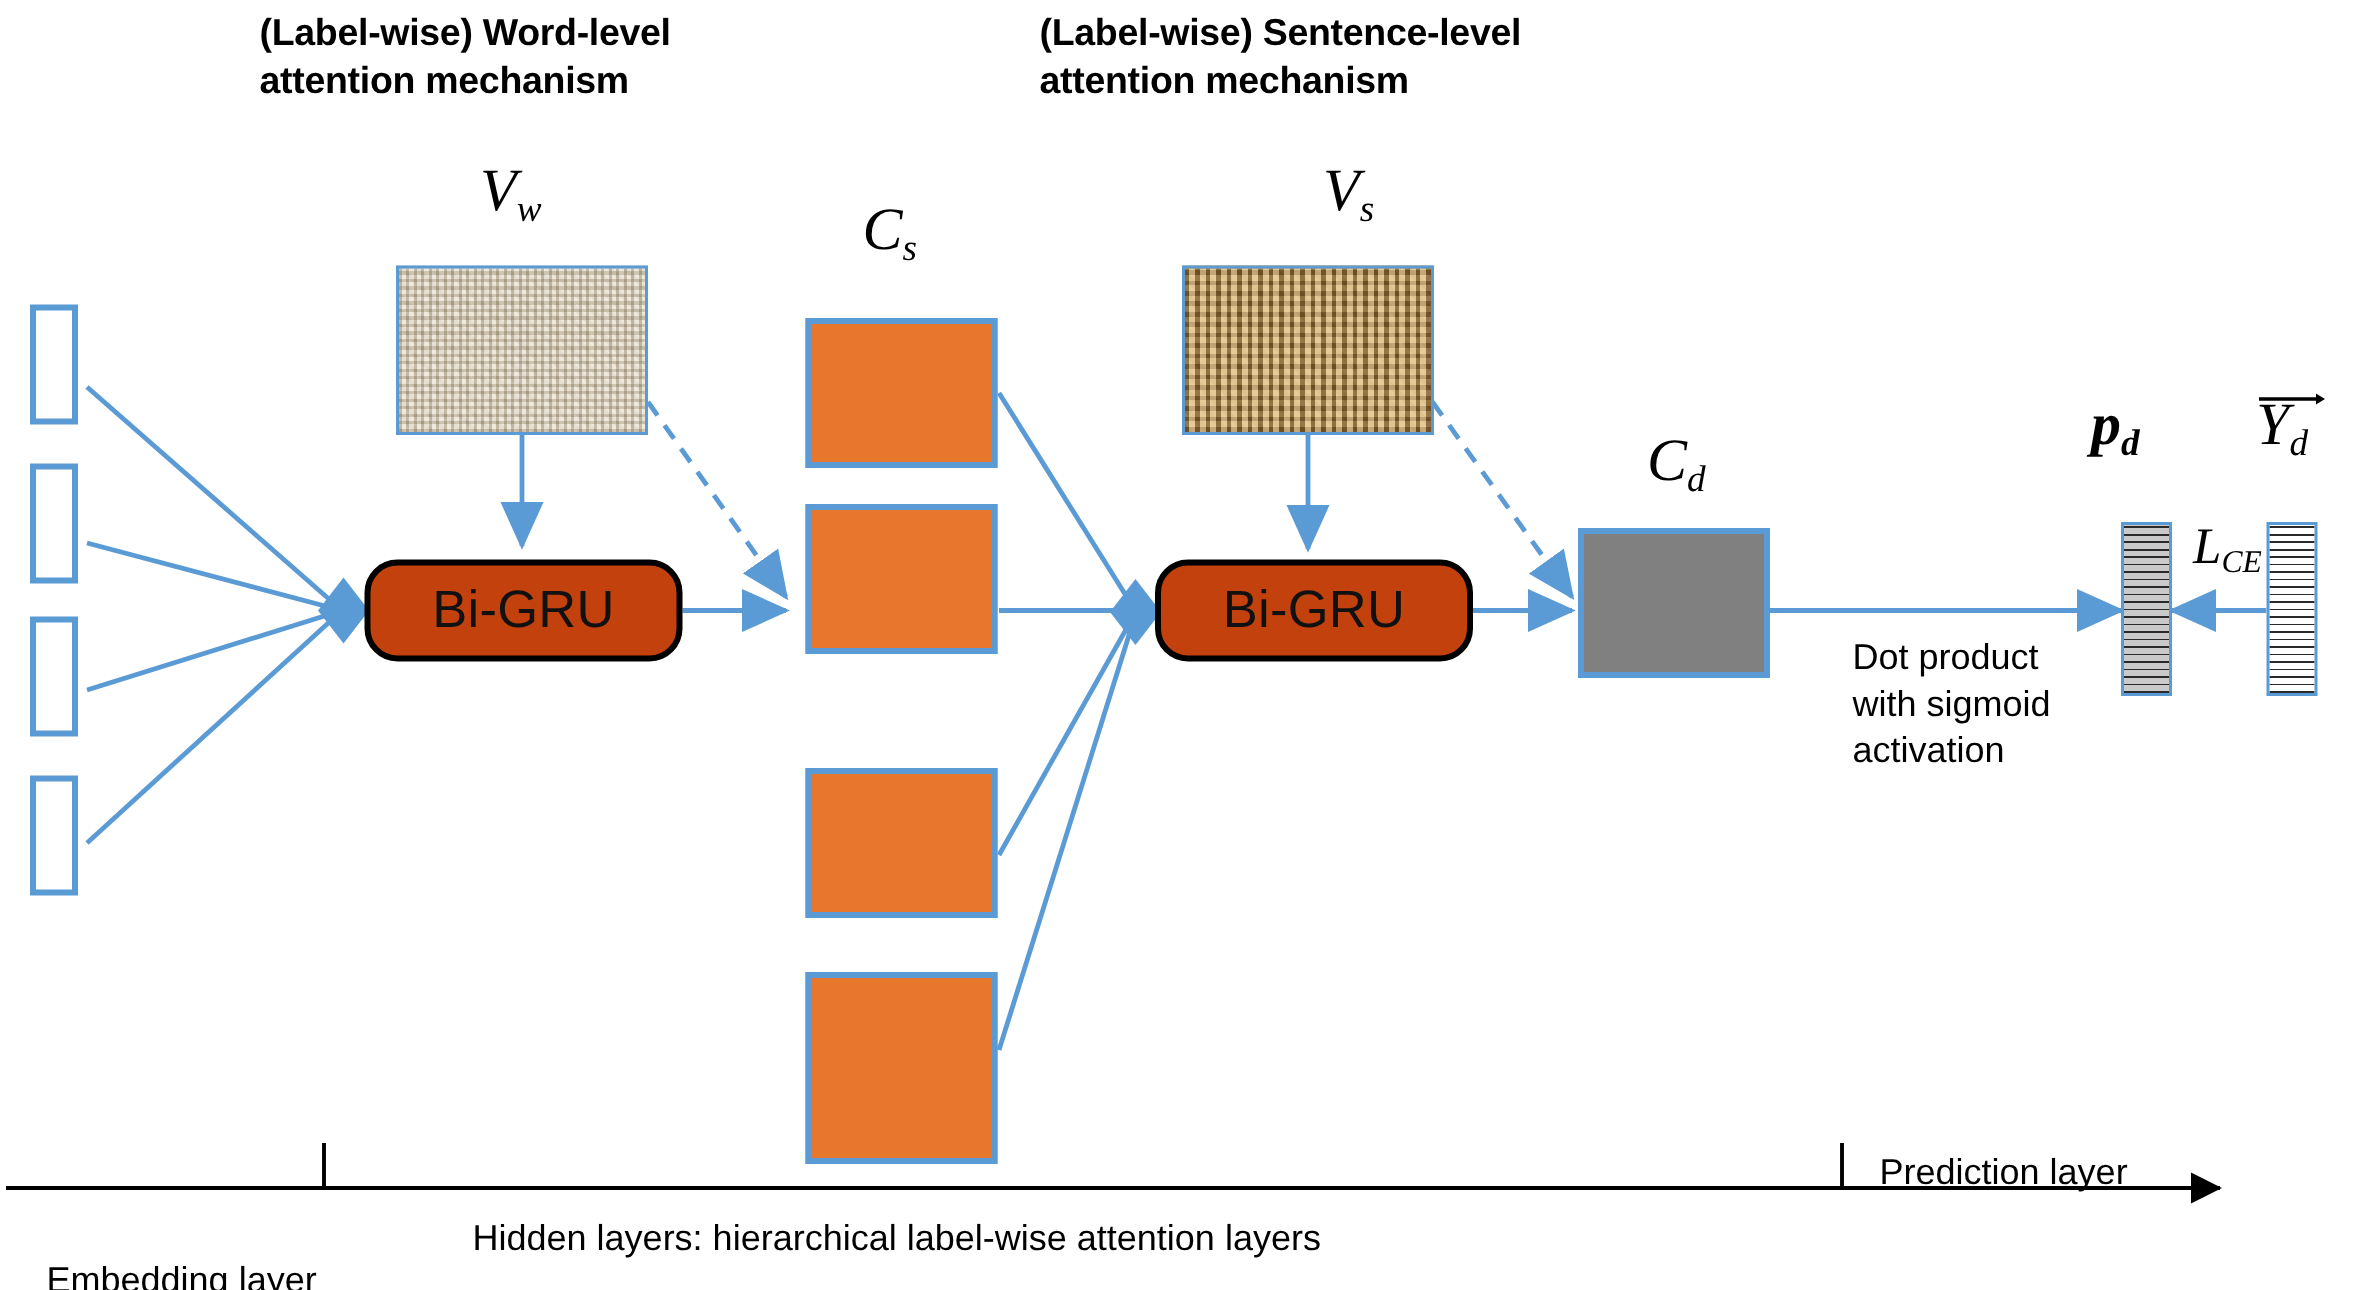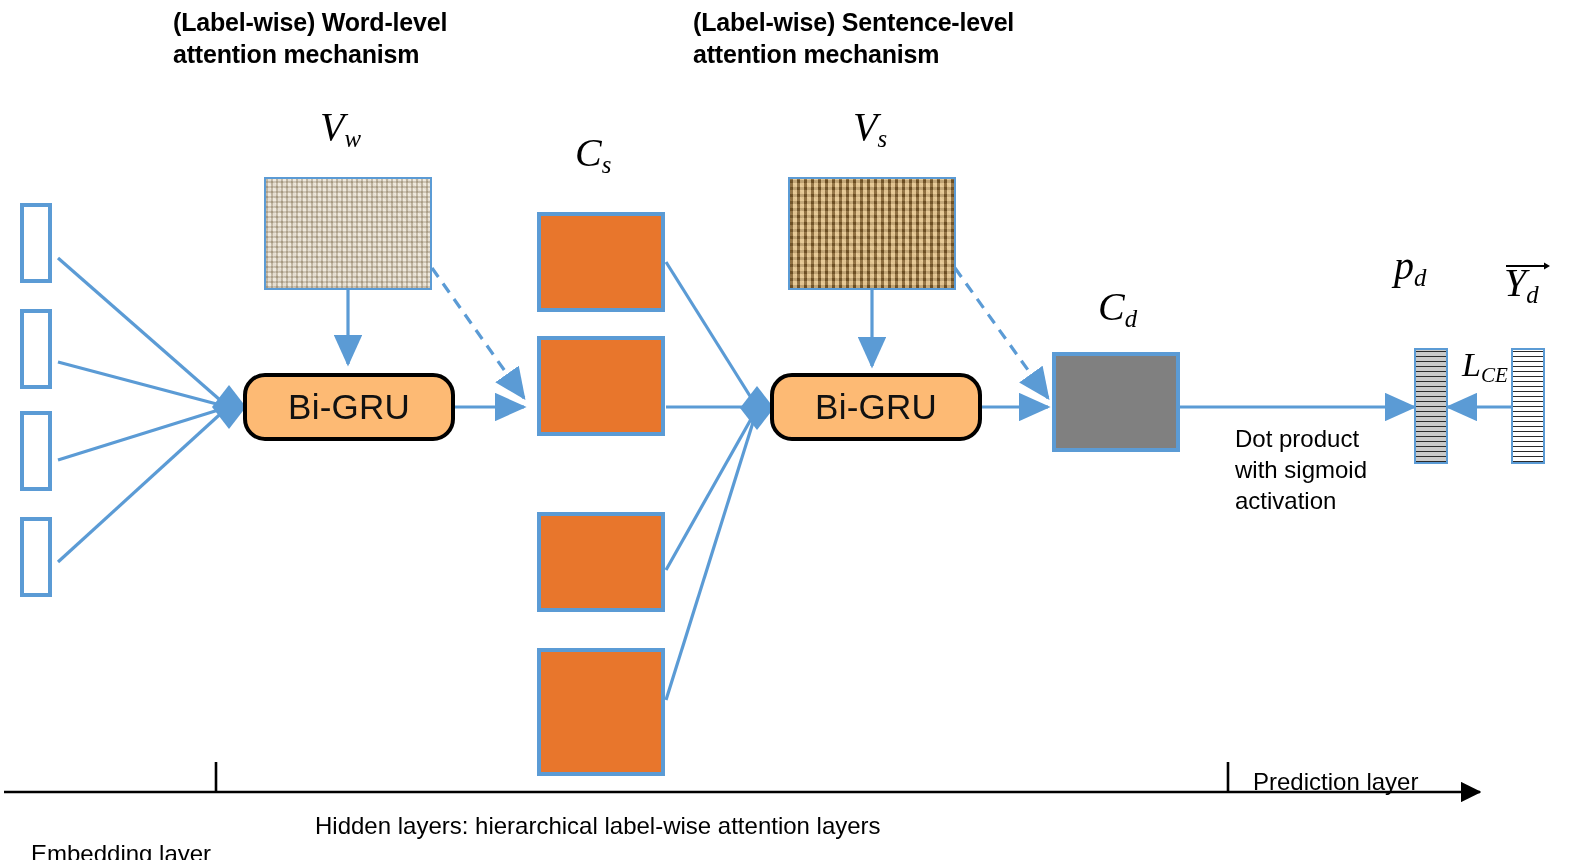--- a/index.html
+++ b/index.html
@@ -11,21 +11,21 @@
   .hdr{position:absolute;font-weight:bold;font-size:25px;line-height:1.28;
        letter-spacing:-0.2px;white-space:pre-line;}
   .mathlbl{position:absolute;font-family:"Liberation Serif", serif;font-style:italic;
            font-size:40px;line-height:1;}
   .mathlbl sub{font-size:0.62em;font-style:italic;vertical-align:-0.30em;}
   .vecbar{display:inline-block;position:relative;}
   .vecbar .arrowtop{position:absolute;left:2px;right:-4px;top:-2px;height:10px;}
 
   .embox{position:absolute;border:4px solid #5B9BD5;background:#ffffff;box-sizing:border-box;}
 
-  .gru{position:absolute;border:4px solid #000000;background:#fdba74;border-radius:22px;
+  .gru{position:absolute;border:4px solid #000000;background:#c2410c;border-radius:22px;
        box-sizing:border-box;display:flex;align-items:center;justify-content:center;
        font-size:35px;color:#111;letter-spacing:0.2px;}
 
   .cbox{position:absolute;background:#E8762C;border:4px solid #5B9BD5;box-sizing:border-box;}
   .dbox{position:absolute;background:#808080;border:4px solid #5B9BD5;box-sizing:border-box;}
 
   .tex{position:absolute;border:2px solid #5B9BD5;box-sizing:border-box;}
   .tex-w{
     background-color:#e3d9c6;
     background-image:
@@ -119,21 +119,21 @@
   <div class="embox" style="left:20px;top:203px;width:32px;height:80px;"></div>
   <div class="embox" style="left:20px;top:309px;width:32px;height:80px;"></div>
   <div class="embox" style="left:20px;top:411px;width:32px;height:80px;"></div>
   <div class="embox" style="left:20px;top:517px;width:32px;height:80px;"></div>
 
   <div class="mathlbl" style="left:320px;top:107px;">
     <span>V</span><sub>w</sub>
   </div>
   <div class="tex tex-w" style="left:264px;top:177px;width:168px;height:113px;"></div>
 
-  <div class="mathlbl" style="left:853px;top:107px;">
+  <div class="mathlbl" style="left:882px;top:107px;">
     <span>V</span><sub>s</sub>
   </div>
   <div class="tex tex-s" style="left:788px;top:177px;width:168px;height:113px;"></div>
 
   <div class="mathlbl" style="left:575px;top:133px;">
     <span>C</span><sub>s</sub>
   </div>
 
   <div class="cbox" style="left:537px;top:212px;width:128px;height:100px;"></div>
   <div class="cbox" style="left:537px;top:336px;width:128px;height:100px;"></div>
@@ -142,21 +142,21 @@
 
   <div class="gru" style="left:243px;top:373px;width:212px;height:68px;">Bi-GRU</div>
 
   <div class="gru" style="left:770px;top:373px;width:212px;height:68px;">Bi-GRU</div>
 
   <div class="mathlbl" style="left:1098px;top:287px;">
     <span>C</span><sub>d</sub>
   </div>
   <div class="dbox" style="left:1052px;top:352px;width:128px;height:100px;"></div>
 
-  <div class="mathlbl" style="left:1394px;top:246px;">
+  <div class="mathlbl" style="left:1394px;top:263px;font-weight:bold;">
     <span>p</span><sub>d</sub>
   </div>
 
   <div class="bar bar-pd" style="left:1414px;top:348px;width:34px;height:116px;"></div>
 
   <div class="mathlbl" style="left:1462px;top:348px;font-size:34px;">
     <span>L</span><sub>CE</sub>
   </div>
 
   <div class="mathlbl" style="left:1504px;top:263px;">

